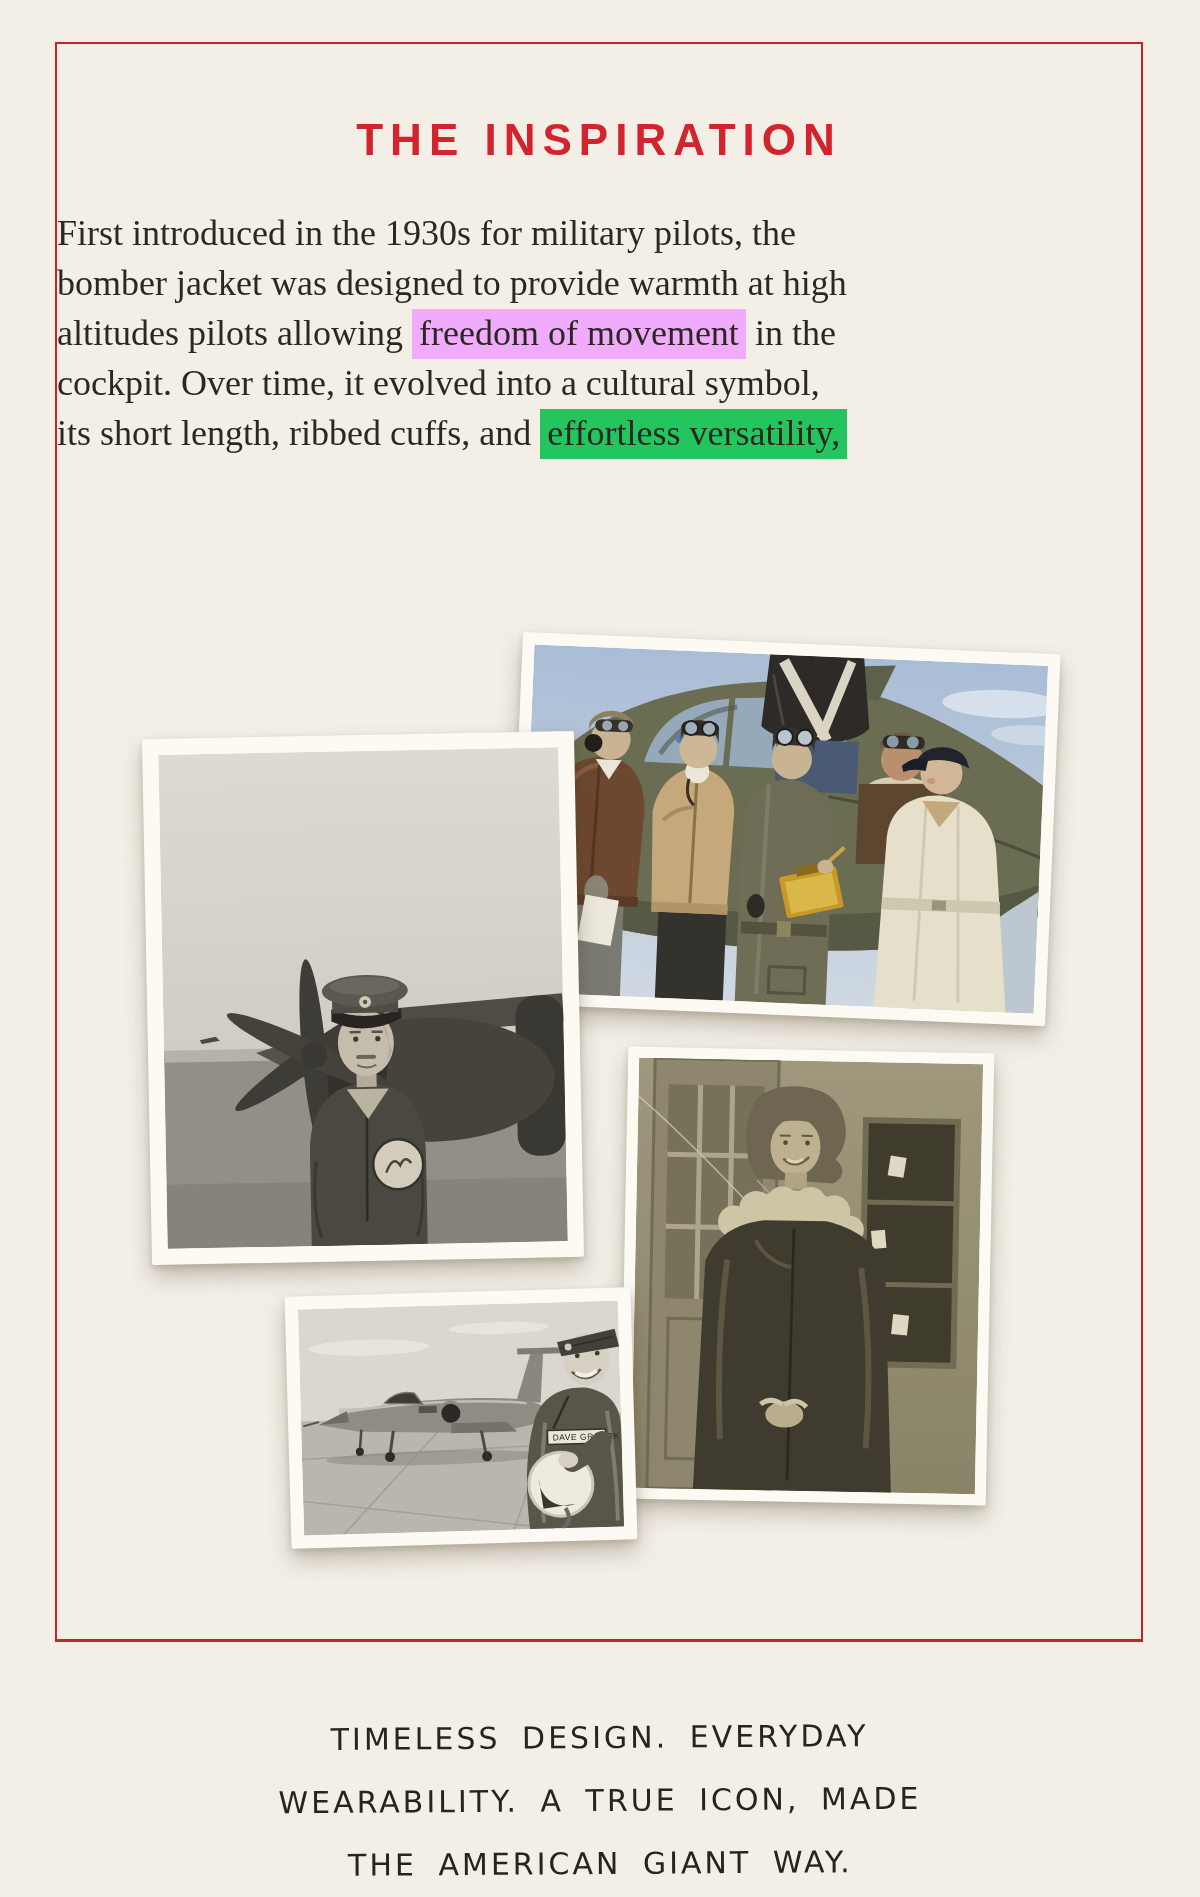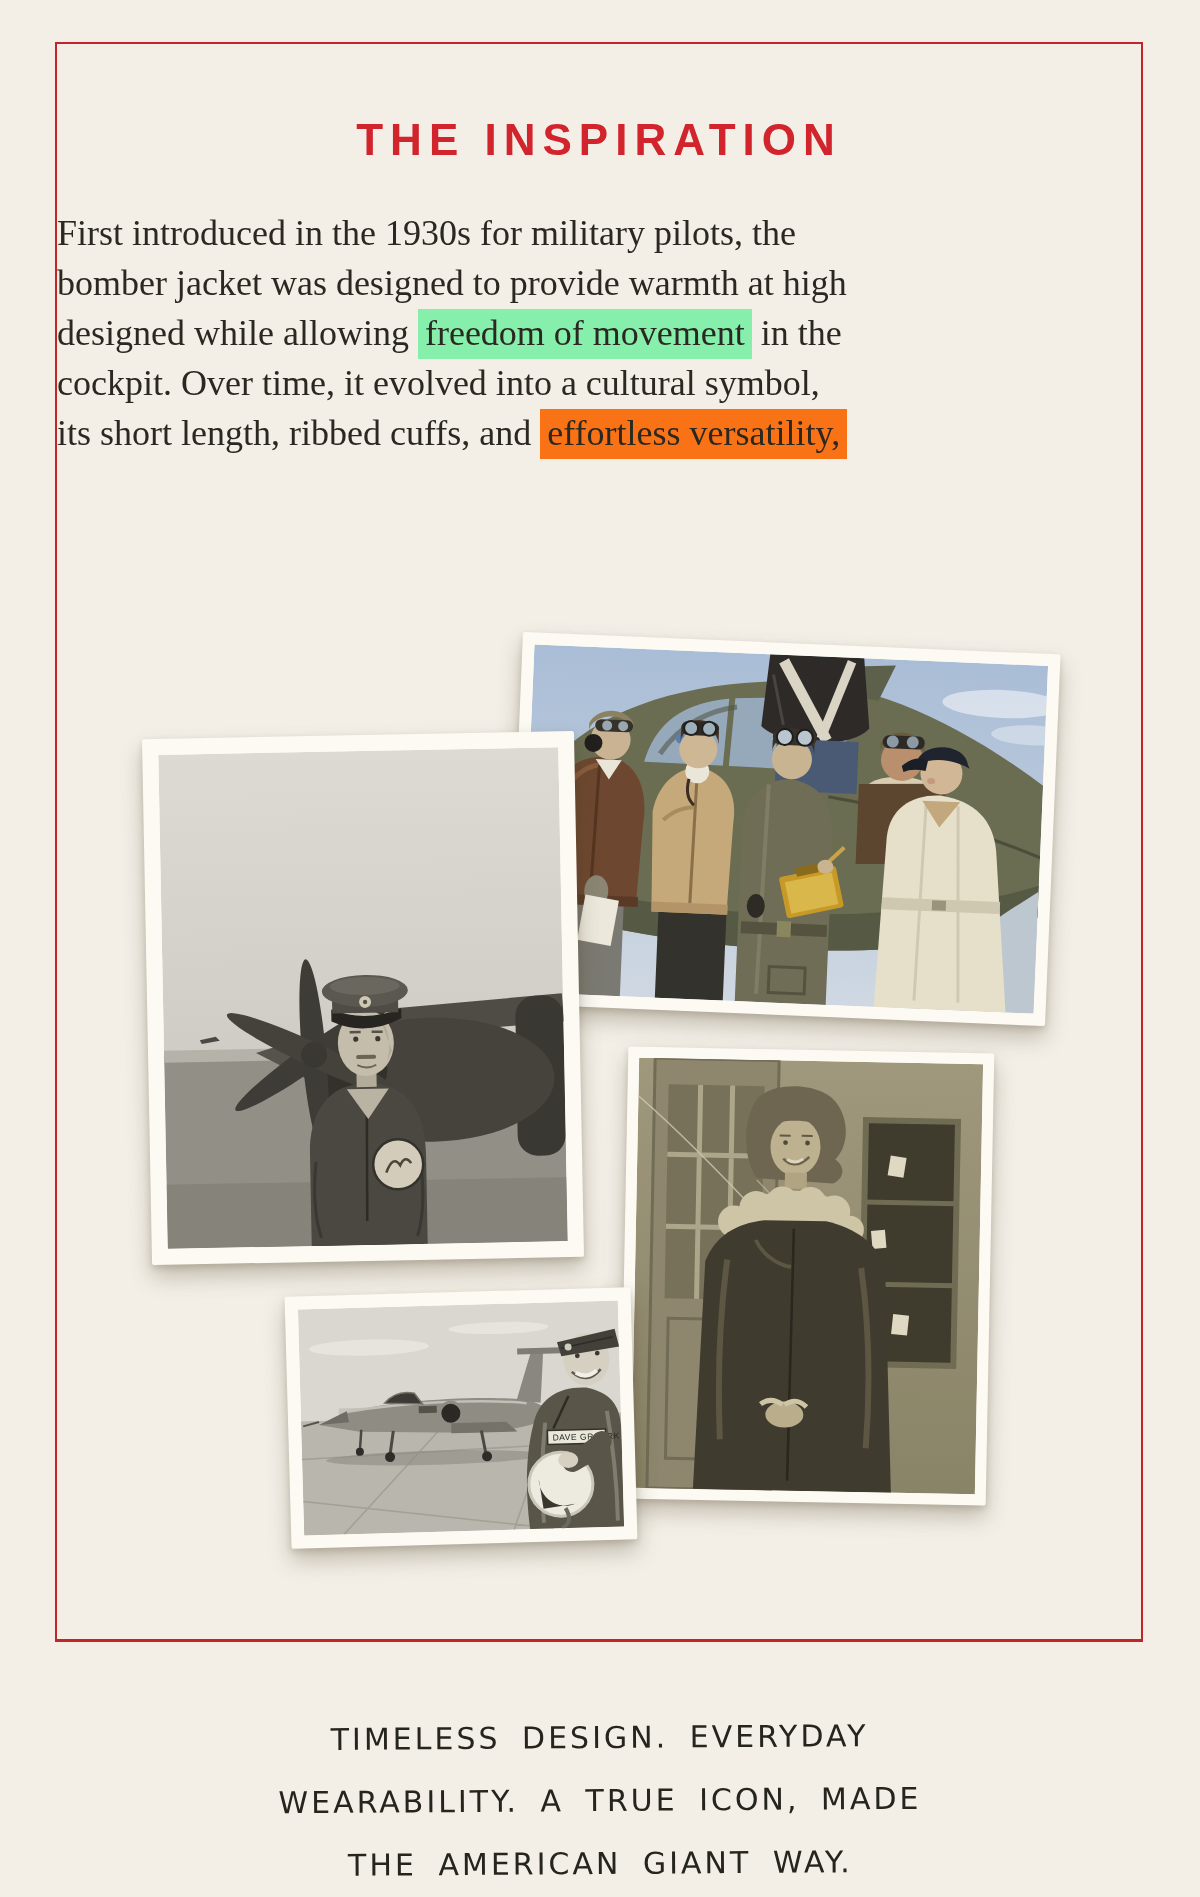--- a/index.html
+++ b/index.html
@@ -26,23 +26,23 @@
 </head>
 <body style="background: rgb(243, 239, 231);">
 
 <div class="frame" style="border-color: rgb(194, 36, 43);">
 
   <h1 class="heading" style="color: rgb(210, 36, 44); text-align: center;">THE INSPIRATION</h1>
 
   <div class="para">
       <div class="pline"><span>First introduced in the 1930s for military pilots, the</span></div>
       <div class="pline"><span>bomber jacket was designed to provide warmth at high</span></div>
-      <div class="pline"><span>designed while allowing </span><span class="hl" style="background: #86efac;">freedom of movement</span><span> in the</span></div>
+      <div class="pline"><span>altitudes pilots allowing </span><span class="hl" style="background: #f0abfc;">freedom of movement</span><span> in the</span></div>
       <div class="pline"><span>cockpit. Over time, it evolved into a cultural symbol,</span></div>
-      <div class="pline"><span>its short length, ribbed cuffs, and </span><span class="hl" style="background: #f97316;">effortless versatility,</span></div>
+      <div class="pline"><span>its short length, ribbed cuffs, and </span><span class="hl" style="background: #22c55e;">effortless versatility,</span></div>
     </div>
 
   <div class="photo ph-crew" aria-label="Color photo of WWII airmen in leather flight jackets and helmets gathered beside an olive aircraft cockpit while one writes on a yellow clipboard">
     <svg width="514" height="348" viewBox="0 0 514 348">
       <defs>
         <linearGradient id="skyg" x1="0" y1="0" x2="0" y2="1">
           <stop offset="0" stop-color="#a9bdd6"></stop>
             <stop offset="1" stop-color="#cfd8e2"></stop>
         </linearGradient>
       </defs>

